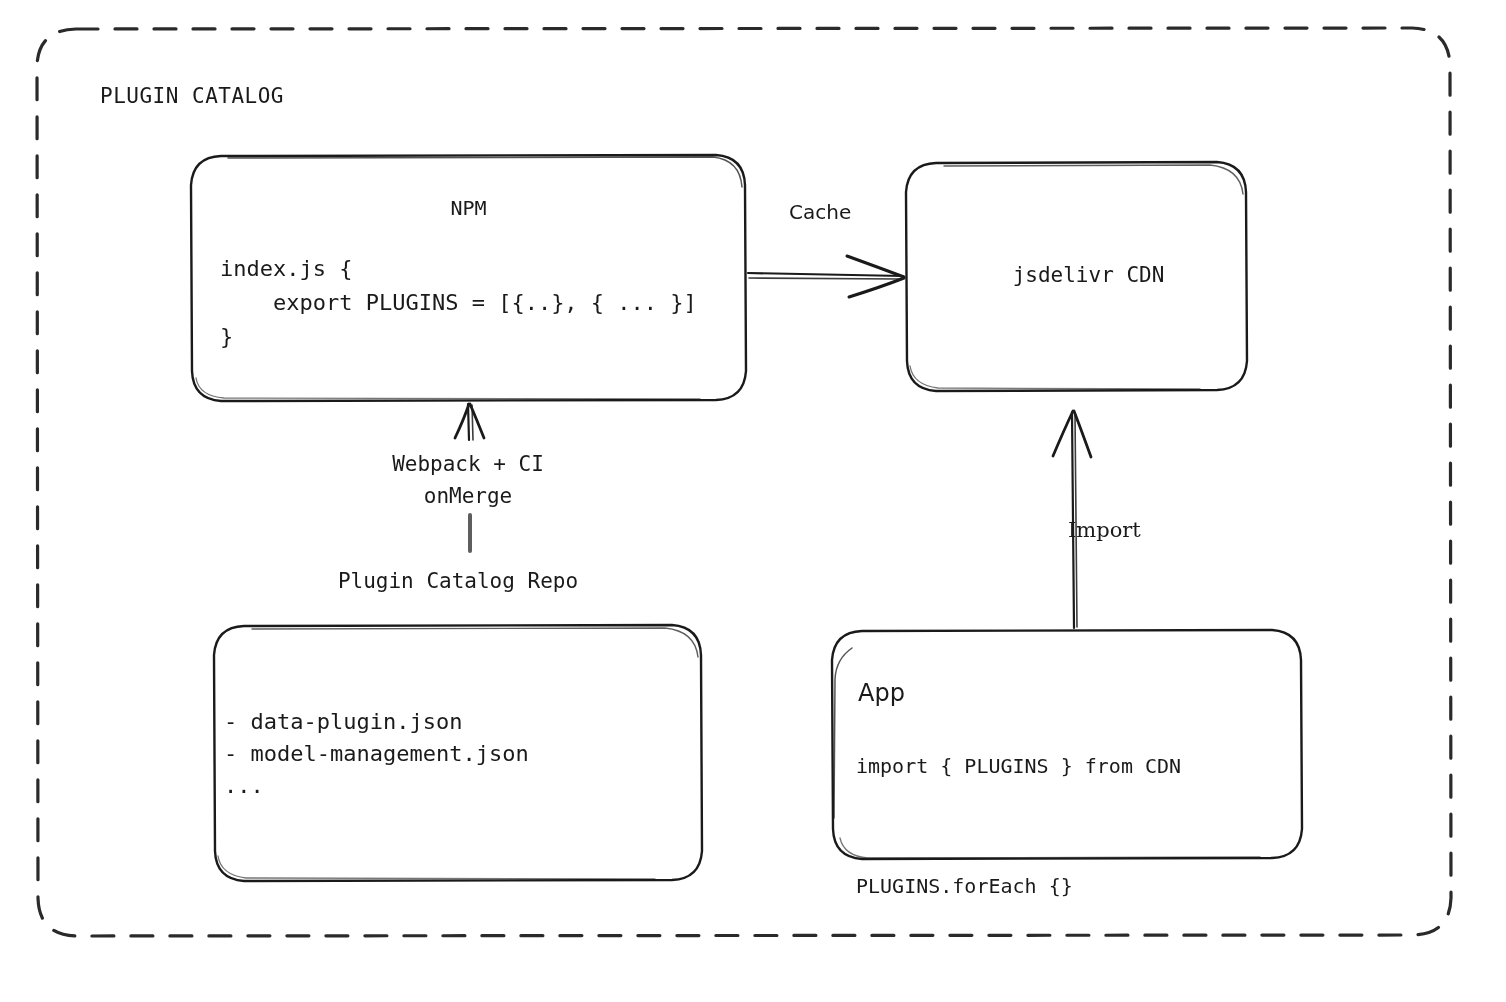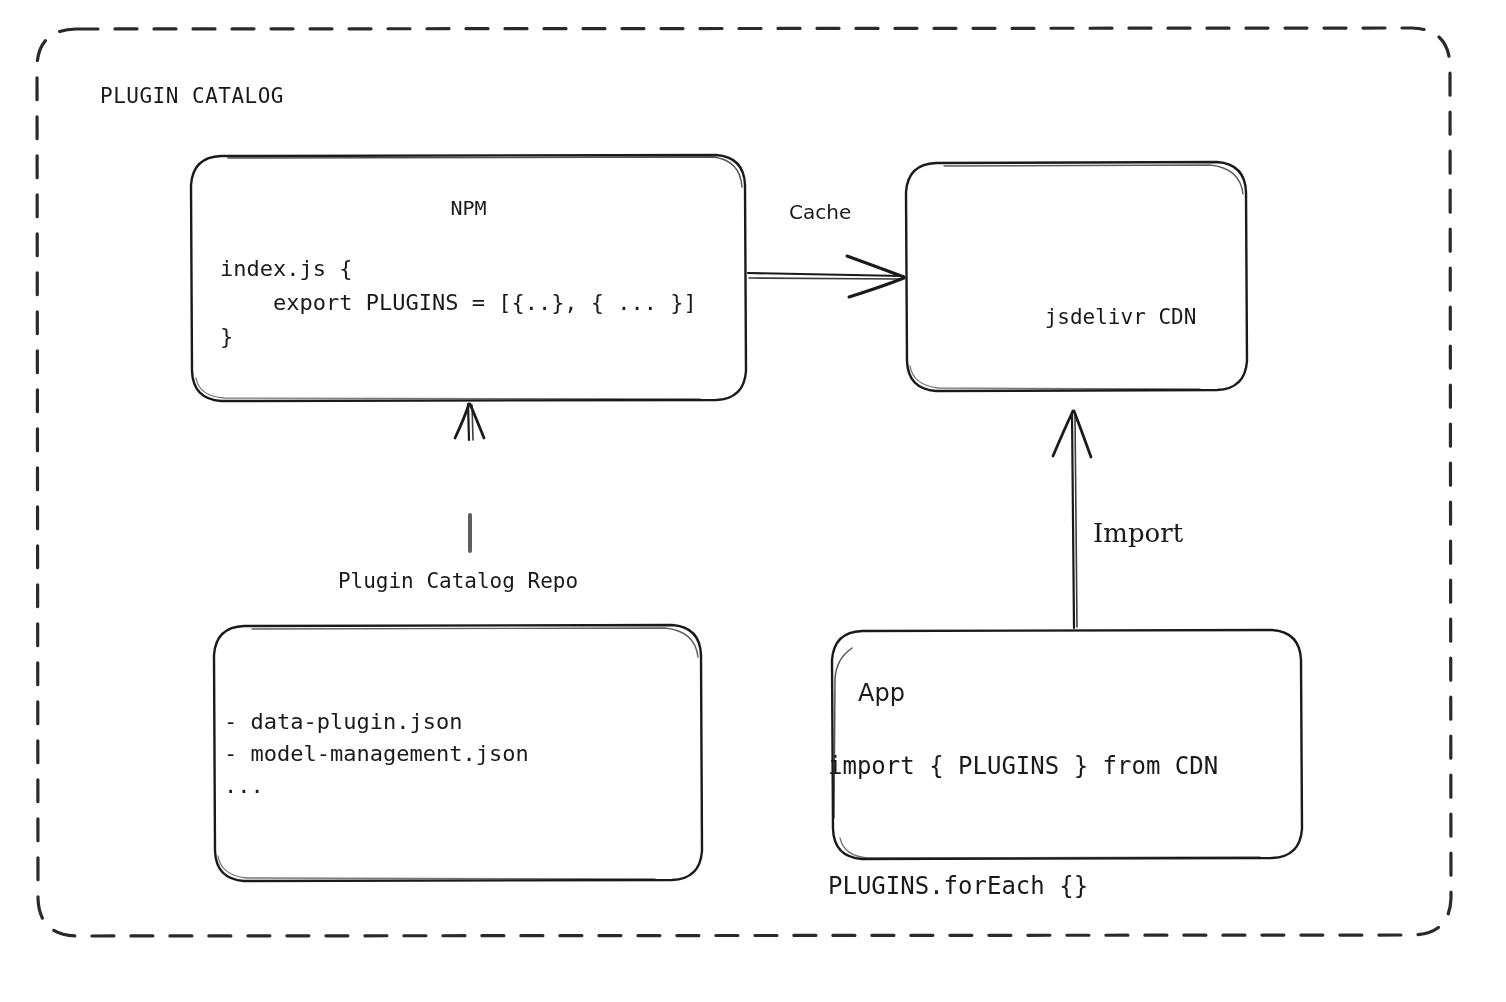--- a/index.html
+++ b/index.html
@@ -51,47 +51,46 @@
   }
   #npm-code {
     left: 220px;
     top: 252px;
     font-size: 22px;
     line-height: 34px;
   }
 
   
   #cdn-title {
-    left: 952px;
+    left: 920px;
     top: 263px;
     width: 337px;
     text-align: center;
     font-size: 21px;
-    margin-top: 42px;
   }
 
   
   #cache-label {
     left: 789px;
     top: 200px;
     font-size: 20px;
     font-family: "DejaVu Sans", sans-serif;
   }
   #webpack-label {
     left: 348px;
     top: 448px;
     width: 240px;
     text-align: center;
     font-size: 21px;
     line-height: 32px;
   }
   #import-label {
-    left: 1093px;
+    left: 1068px;
     top: 518px;
-    font-size: 26px;
+    font-size: 21px;
     font-family: "DejaVu Serif", serif;
   }
 
   
   #repo-label {
     left: 216px;
     top: 569px;
     width: 484px;
     text-align: center;
     font-size: 21px;
@@ -104,23 +103,23 @@
   }
 
   
   #app-title {
     left: 858px;
     top: 679px;
     font-size: 24px;
     font-family: "DejaVu Sans", sans-serif;
   }
   #app-code {
-    left: 828px;
+    left: 856px;
     top: 736px;
-    font-size: 24px;
+    font-size: 20px;
     line-height: 60px;
   }
 </style>
 </head>
 <body>
 
 <div id="canvas">
 
   <svg id="sketch" viewBox="0 0 1506 1002">
 
@@ -185,20 +184,22 @@
   <div class="txt" id="npm-code">index.js {
     export PLUGINS = [{..}, { ... }]
 }</div>
 
   <div class="txt" id="npm-title">NPM</div>
 
   <div class="txt" id="cdn-title">jsdelivr CDN</div>
 
   <div class="txt" id="cache-label">Cache</div>
 
+  <div class="txt" id="webpack-label">Webpack + CI
+onMerge</div>
 
   <div class="txt" id="import-label">Import</div>
 
   <div class="txt" id="repo-list">- data-plugin.json
 - model-management.json
 ...</div>
 
   <div class="txt" id="repo-label">Plugin Catalog Repo</div>
 
   <div class="txt" id="app-title">App</div>

